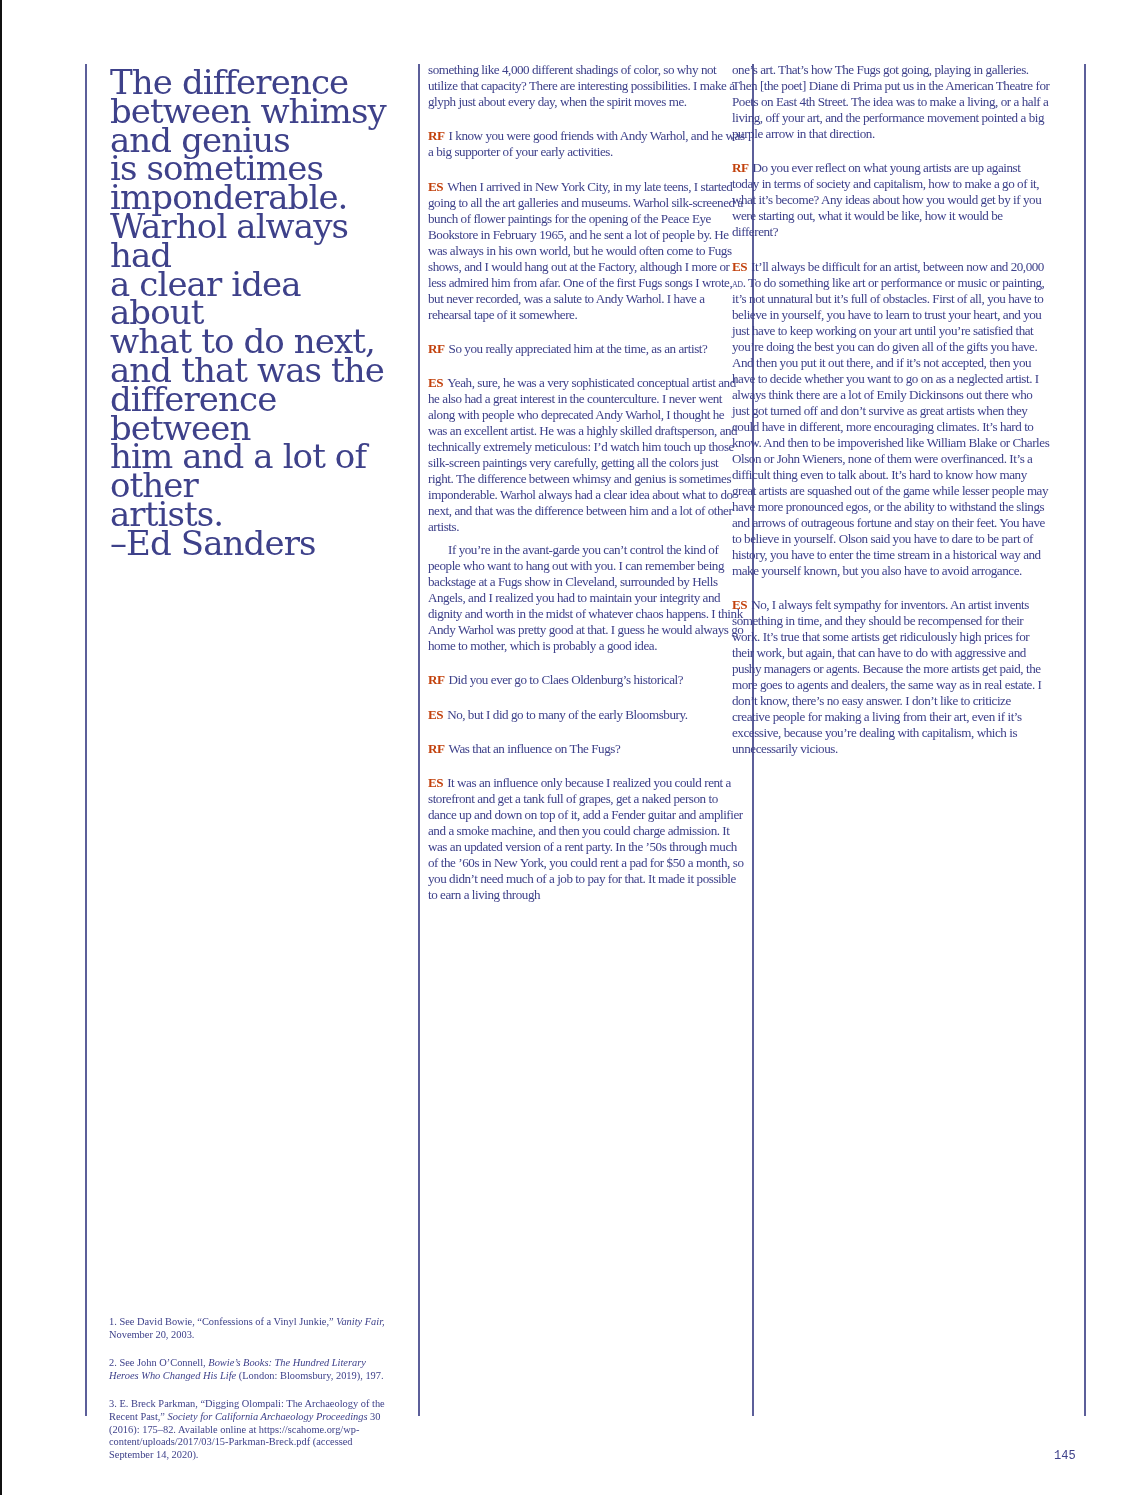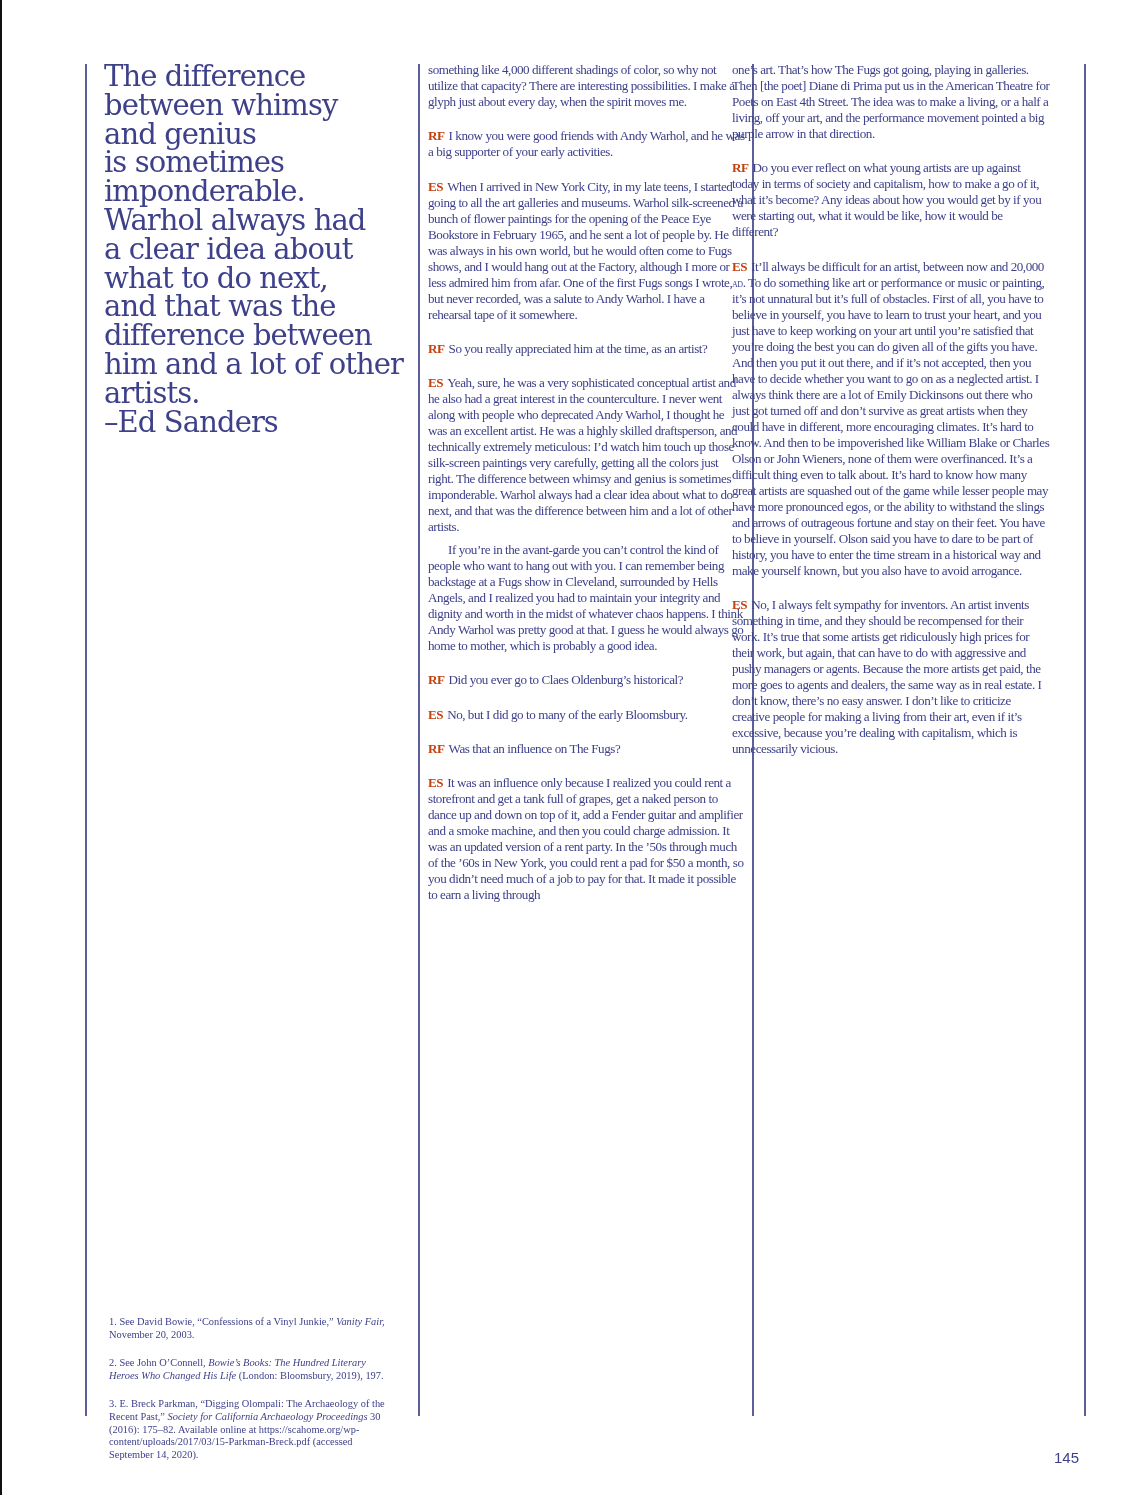--- a/index.html
+++ b/index.html
@@ -5,43 +5,43 @@
   html, body { margin: 0; padding: 0; background: #ffffff; }
   body { width: 1132px; height: 1495px; position: relative; overflow: hidden; }
   .page-edge { position: absolute; left: 0; top: 0; width: 2px; height: 1495px; background: #111; }
   .rule { position: absolute; top: 64px; width: 1.5px; height: 1352px; background: #5c5f9a; }
   .col { position: absolute; top: 62px; color: #3e418a; }
   .col1 { left: 104px; width: 305px; }
   .col2 { left: 428px; width: 318px; }
   .col3 { left: 732px; width: 318px; }
   .pullquote {
     font-family: "DejaVu Serif", serif;
-    font-size: 29px; line-height: 28.8px; letter-spacing: -0.9px;
-    color: #3e418a; margin: 0; white-space: pre-line; font-weight: 300;
+    font-size: 34px; line-height: 28.8px; letter-spacing: -0.9px;
+    color: #3e418a; margin: 6px; white-space: pre-line; font-weight: 300;
   }
   .body-text {
     font-family: Liberation Serif, serif;
     font-size: 13.1px; line-height: 16px; letter-spacing: -0.45px;
     color: #3e418a;
   }
   .para { margin: 0 0 18.3px 0; white-space: pre-line; }
   .para.no-gap { margin-bottom: 7px; }
   .para.indent { text-indent: 20px; }
   .speaker { font-weight: bold; color: #c2410c; margin-right: 4px; }
   .smallcaps { font-variant: small-caps; font-size: 12px; }
   .footnotes {
     position: absolute; left: 93px; top: 1300px; width: 320px;
     font-family: "Liberation Serif", serif; font-size: 10.4px; line-height: 12.6px;
     color: #3e418a;
   }
   .footnote { margin: 16px; }
   .footnote em { font-style: italic; }
   .page-number {
     position: absolute; left: 1054px; top: 1449px;
-    font-family: Liberation Sans, sans-serif; font-size: 15px; color: #3e418a;
+    font-family: Liberation Mono, monospace; font-size: 12px; color: #3e418a;
   }
 </style>
 </head>
 <body>
 
 <div class="page-edge"></div>
 <div class="rule" style="left:85px"></div>
 <div class="rule" style="left:418px"></div>
 <div class="rule" style="left:752px"></div>
 <div class="rule" style="left:1084px"></div>

